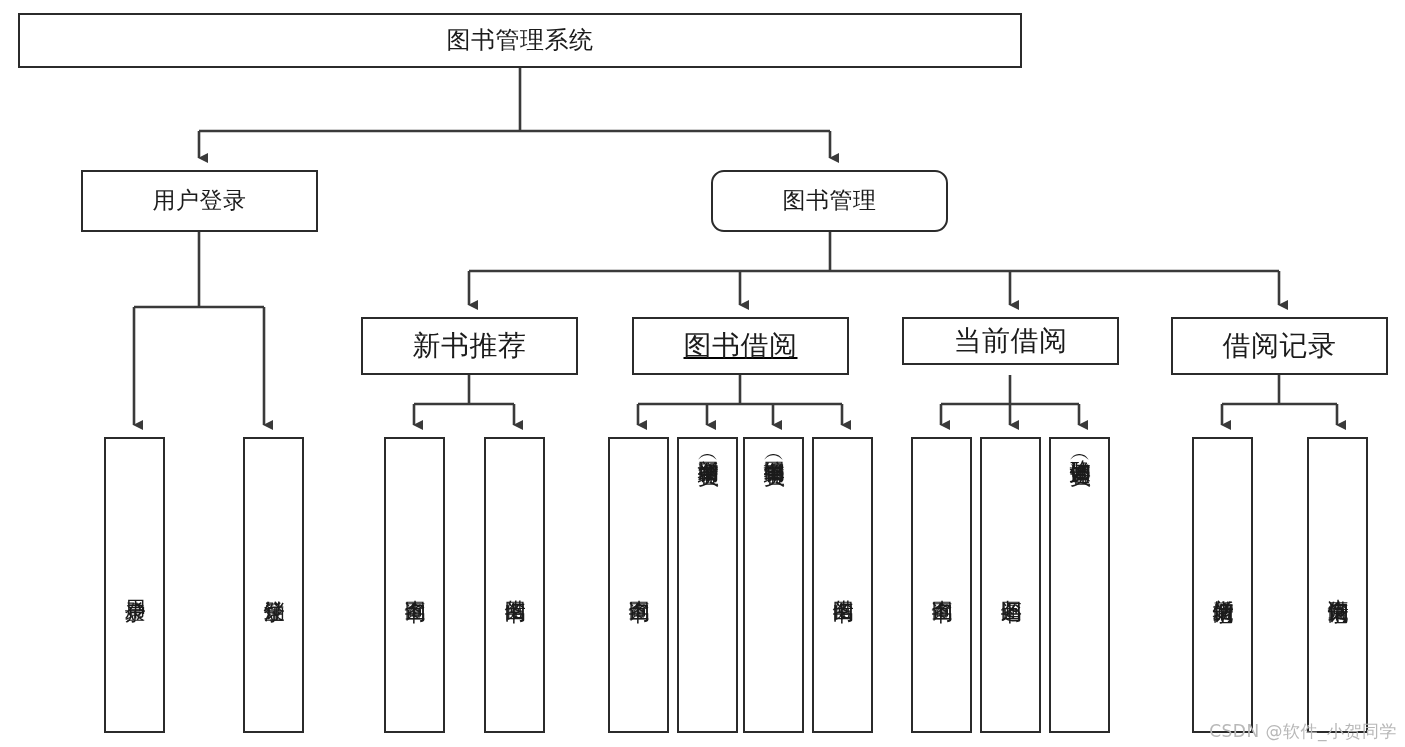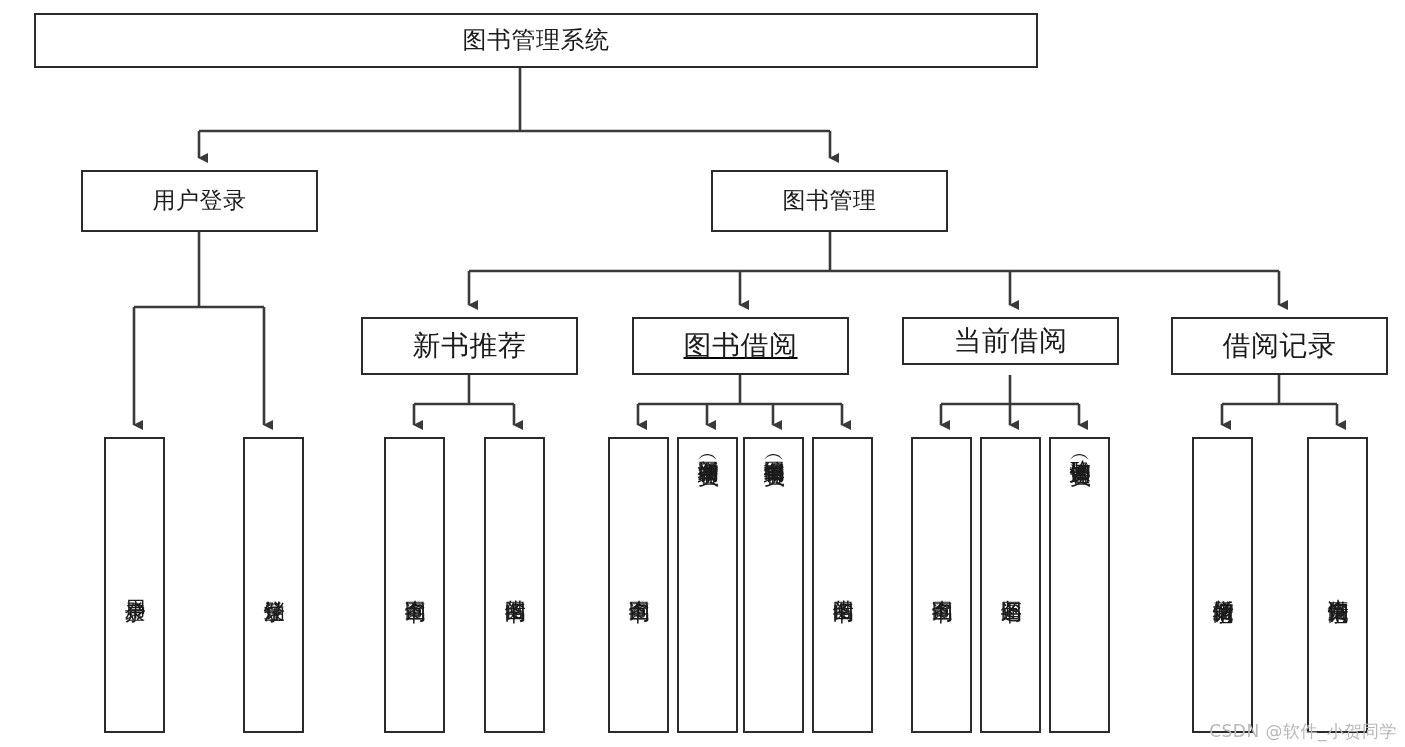--- a/index.html
+++ b/index.html
@@ -113,29 +113,29 @@
       <path d="M1010,404 L1010,425" marker-end="url(#arrowDown)"></path>
       <path d="M1079,404 L1079,425" marker-end="url(#arrowDown)"></path>
 
       <path d="M1279,375 L1279,404"></path>
       <path d="M1222,404 L1337,404"></path>
       <path d="M1222,404 L1222,425" marker-end="url(#arrowDown)"></path>
       <path d="M1337,404 L1337,425" marker-end="url(#arrowDown)"></path>
     </g>
   </svg>
 
-  <div class="node-box lvl0" style="left:34px;top:13px;width:1004px;height:55px;">
+  <div class="node-box lvl0" style="left:18px;top:13px;width:1004px;height:55px;">
     <span class="node-label">图书管理系统</span>
   </div>
 
   <div class="node-box lvl1" style="left:81px;top:170px;width:237px;height:62px;">
     <span class="node-label">用户登录</span>
   </div>
 
-  <div class="node-box lvl1" style="left:711px;top:170px;width:237px;height:62px;">
+  <div class="node-box lvl1" style="left:711px;top:170px;width:237px;height:62px;border-radius:13px;">
     <span class="node-label">图书管理</span>
   </div>
 
   <div class="node-box lvl2" style="left:361px;top:317px;width:217px;height:58px;">
     <span class="node-label">新书推荐</span>
   </div>
 
   <div class="node-box lvl2" style="left:632px;top:317px;width:217px;height:58px;text-decoration:underline;">
     <span class="node-label">图书借阅</span>
   </div>

